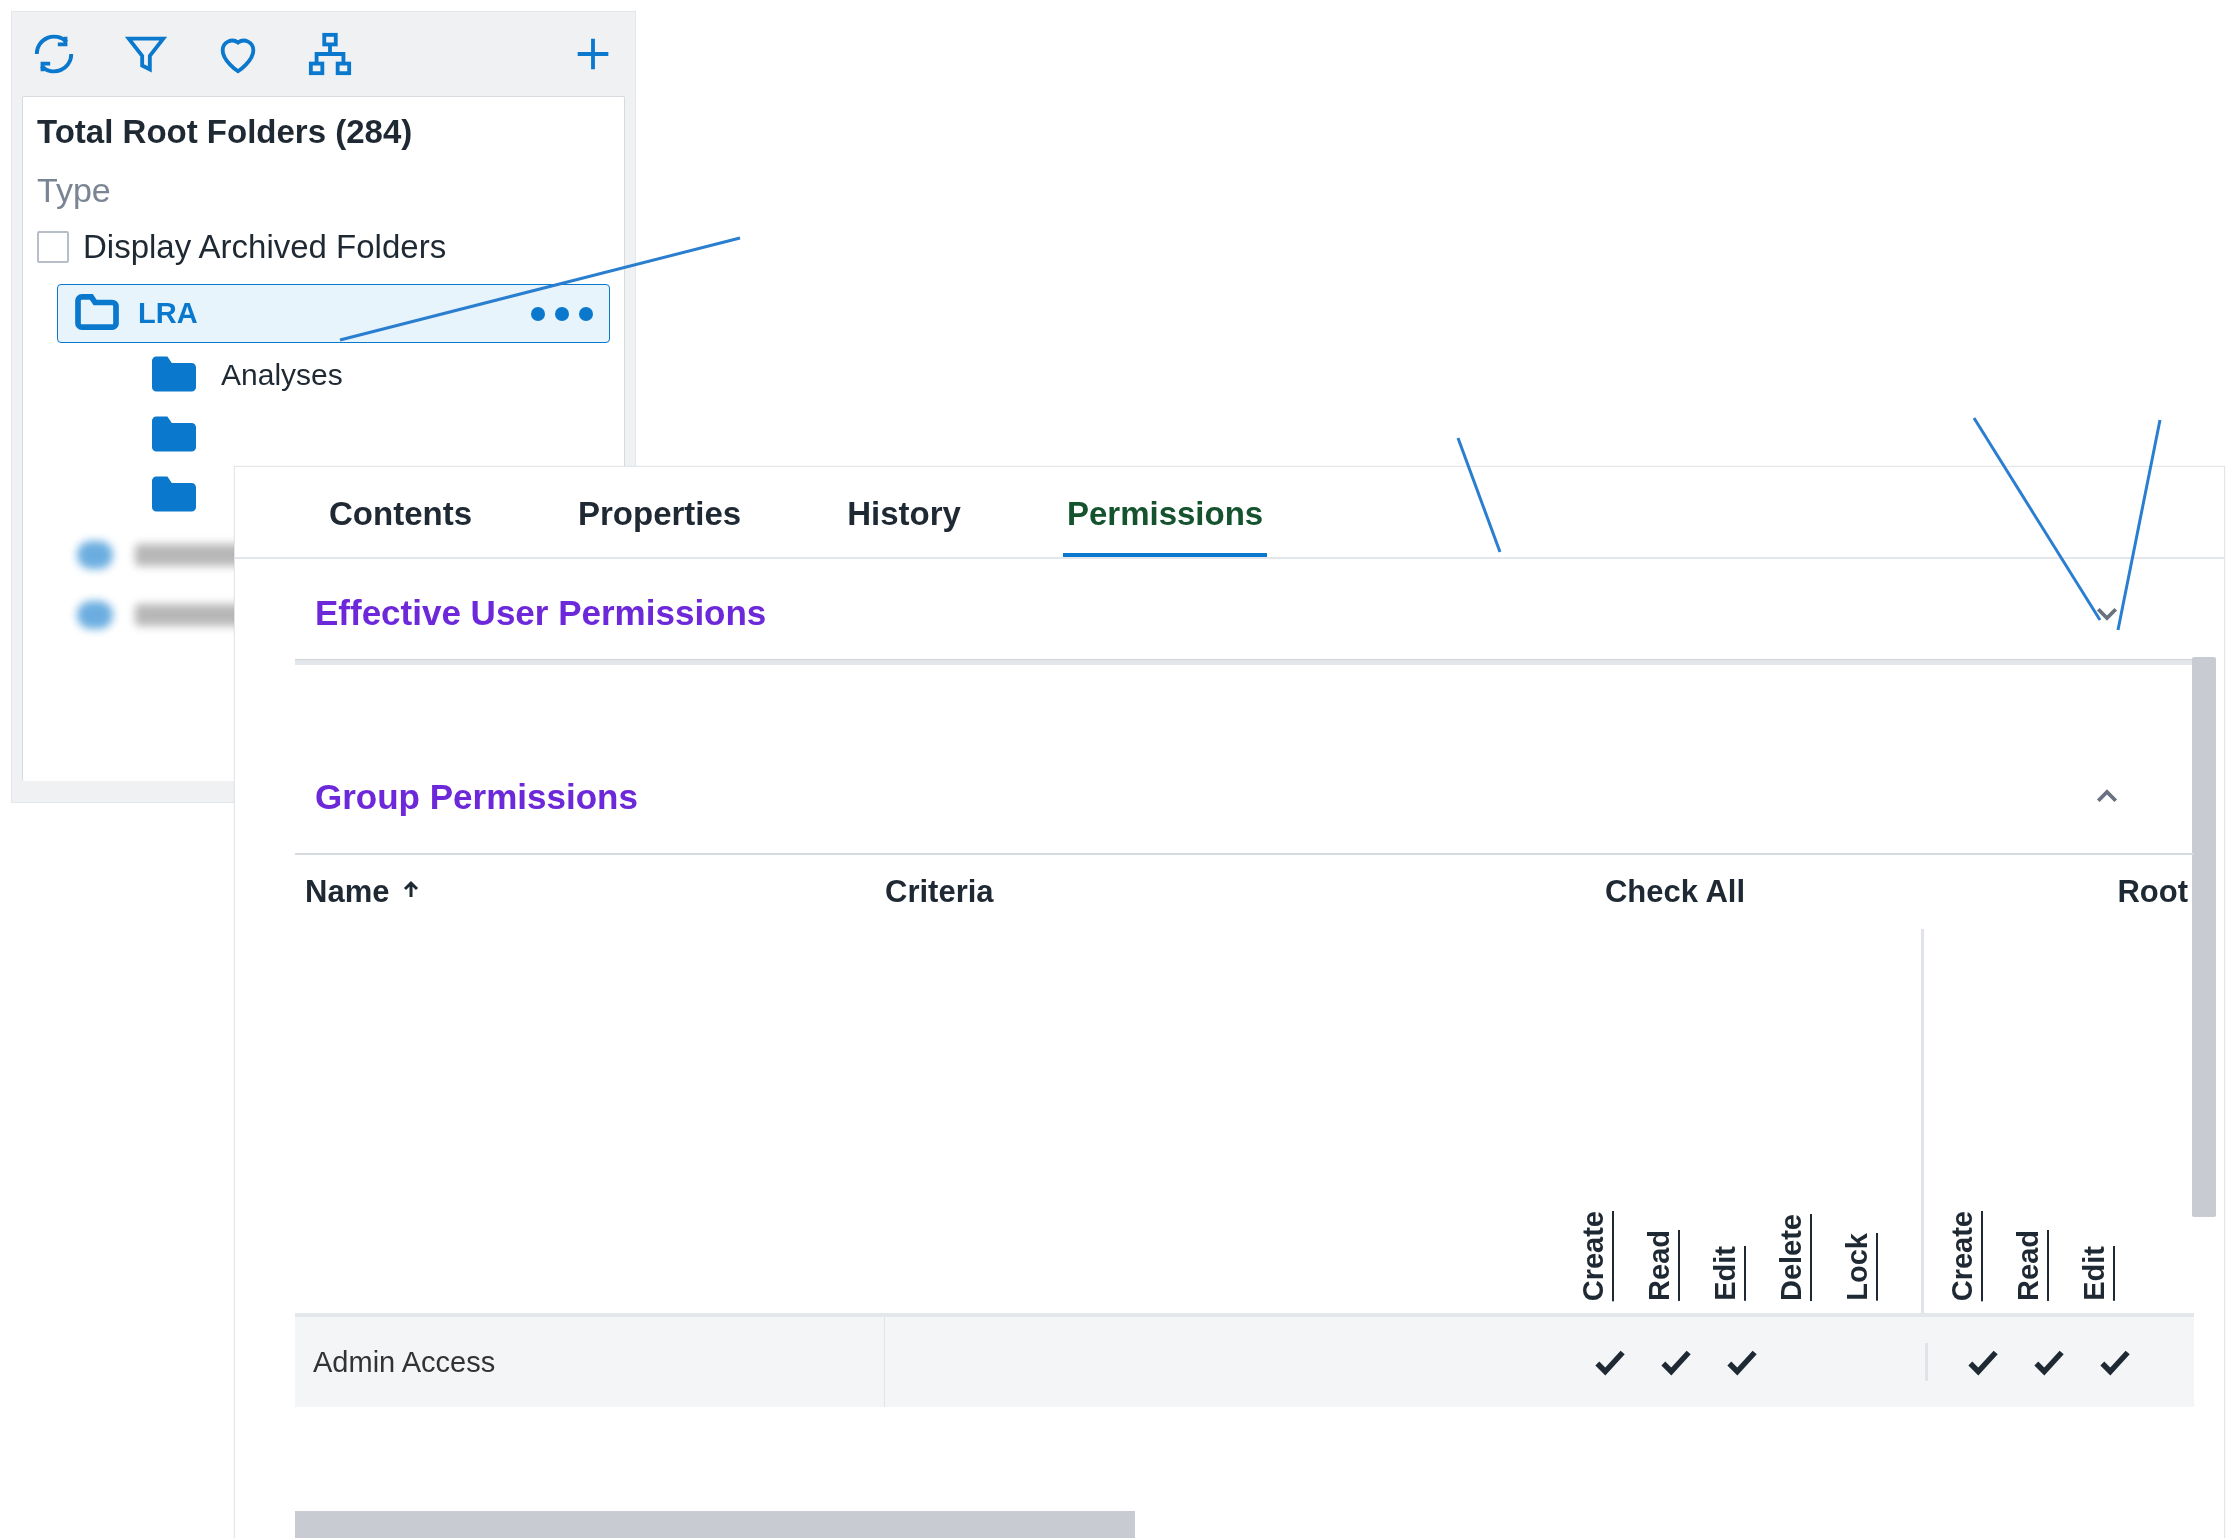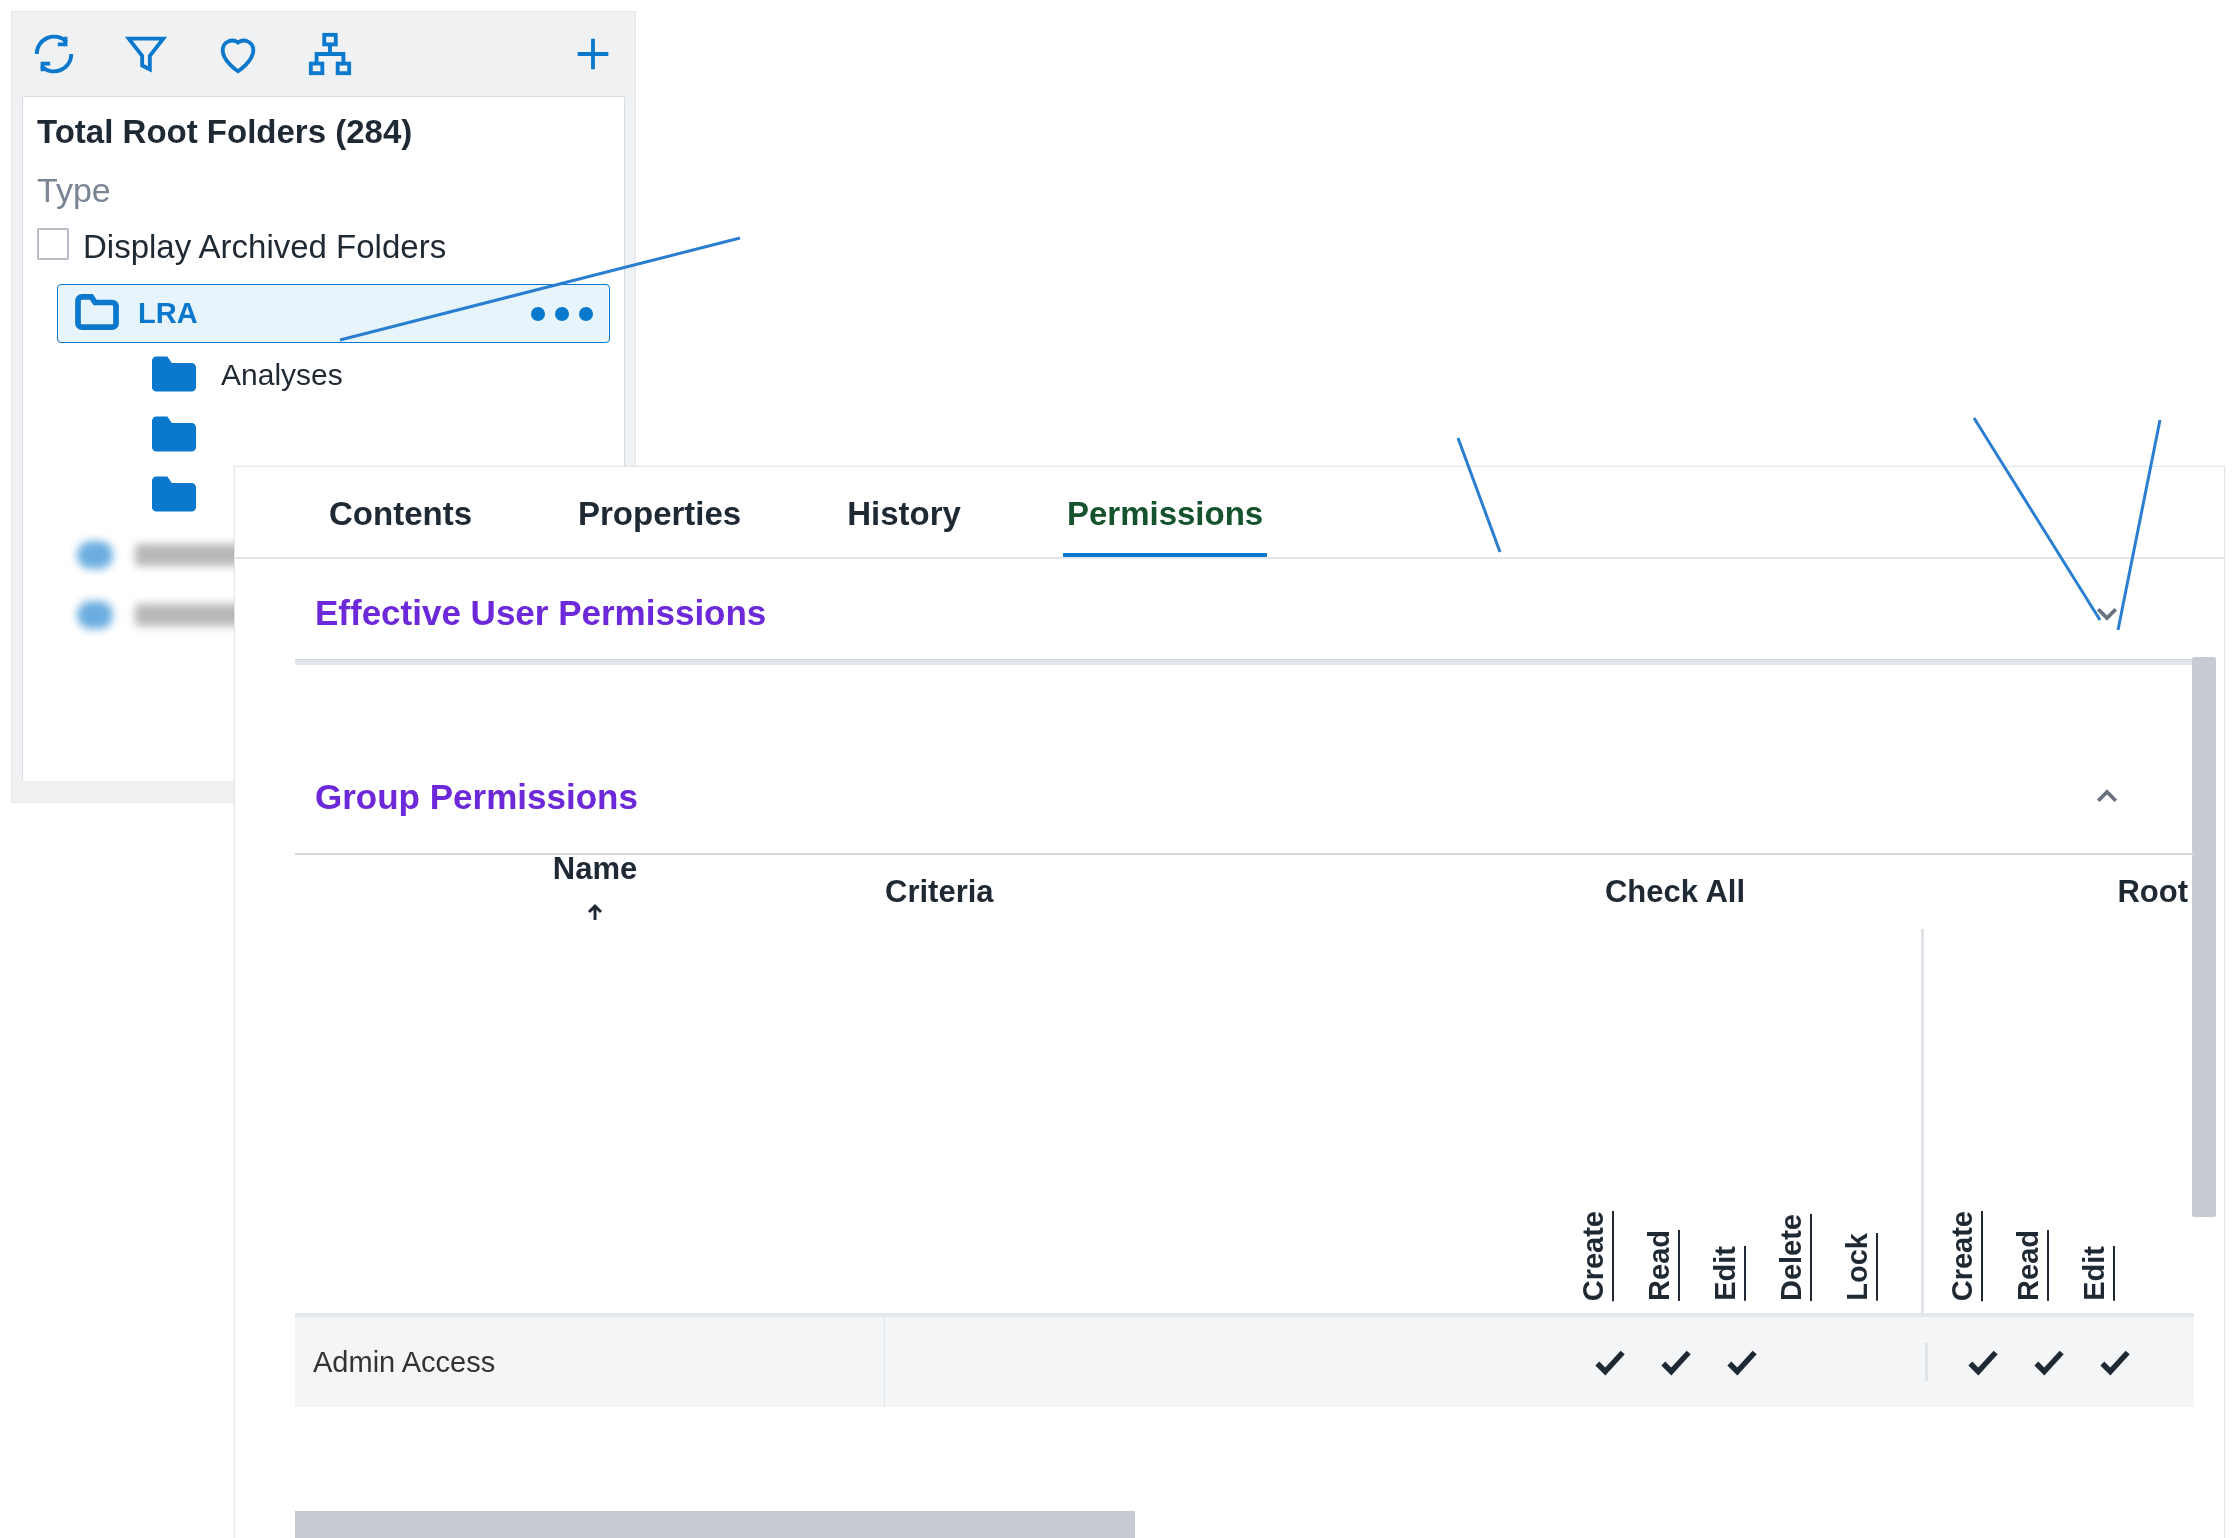--- a/index.html
+++ b/index.html
@@ -61,21 +61,21 @@
     color: #1f2933;
     margin-bottom: 20px;
   }
   .root-subtitle {
     font-size: 34px;
     color: #7a8594;
     margin-bottom: 18px;
   }
   .chk-row {
     display: flex;
-    align-items: flex-start;
+    align-items: center;
     gap: 14px;
     margin-bottom: 18px;
   }
   .chk-box {
     width: 32px;
     height: 32px;
     border: 2px solid #b7bec8;
     border-radius: 2px;
     display: inline-block;
   }
@@ -186,21 +186,21 @@
     height: 610px;
   }
   .col-head-row {
     display: flex;
     align-items: center;
     height: 74px;
     font-size: 31px;
     font-weight: 700;
     color: #1f2933;
   }
-  .col-name { width: 590px; padding-left: 10px; display: flex; align-items: center; gap: 10px; flex-direction: column;}
+  .col-name { width: 590px; padding-left: 10px; display: flex; align-items: center; gap: 10px;}
   .col-name .sort svg { width: 24px; height: 24px; stroke: #1f2933; fill: none; stroke-width: 3; }
   .col-criteria { width: 540px; }
   .col-checkall { width: 500px; text-align: center;}
   .col-root { flex: 1; text-align: right; padding-right: 6px;}
   .sub-head-row {
     display: flex;
     align-items: flex-end;
     height: 388px;
     border-bottom: 4px solid #e3e6ea;
   }

